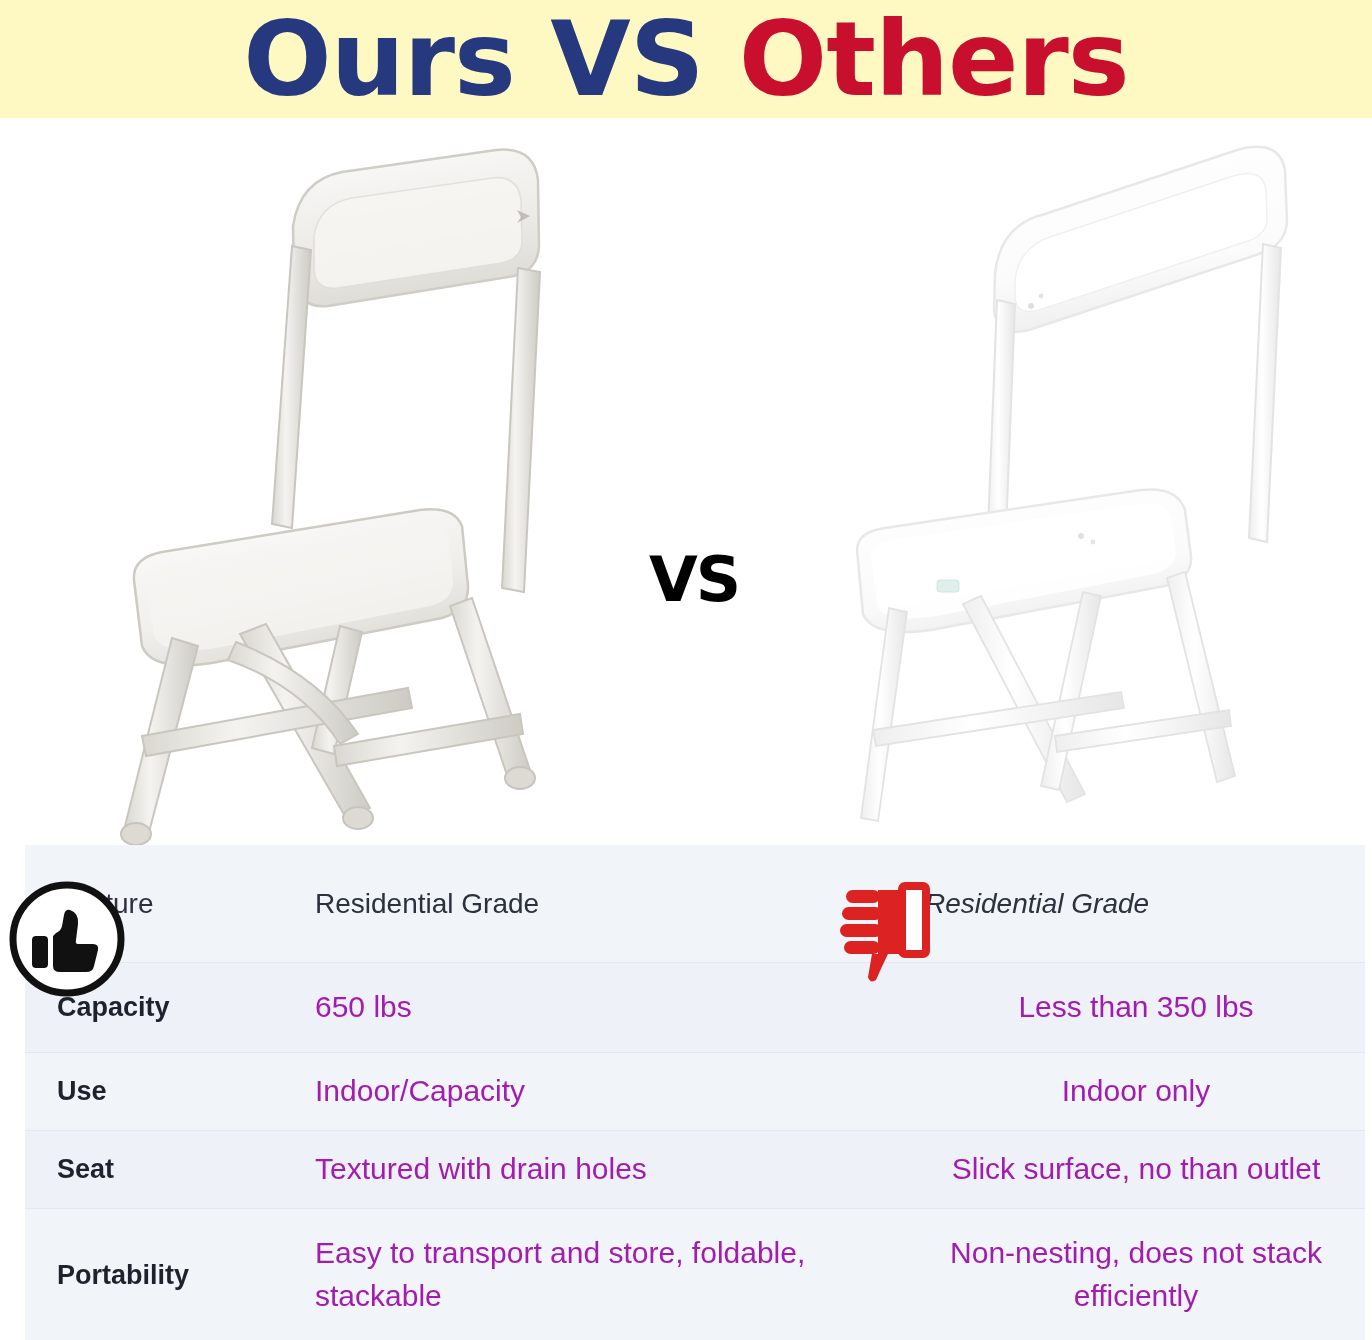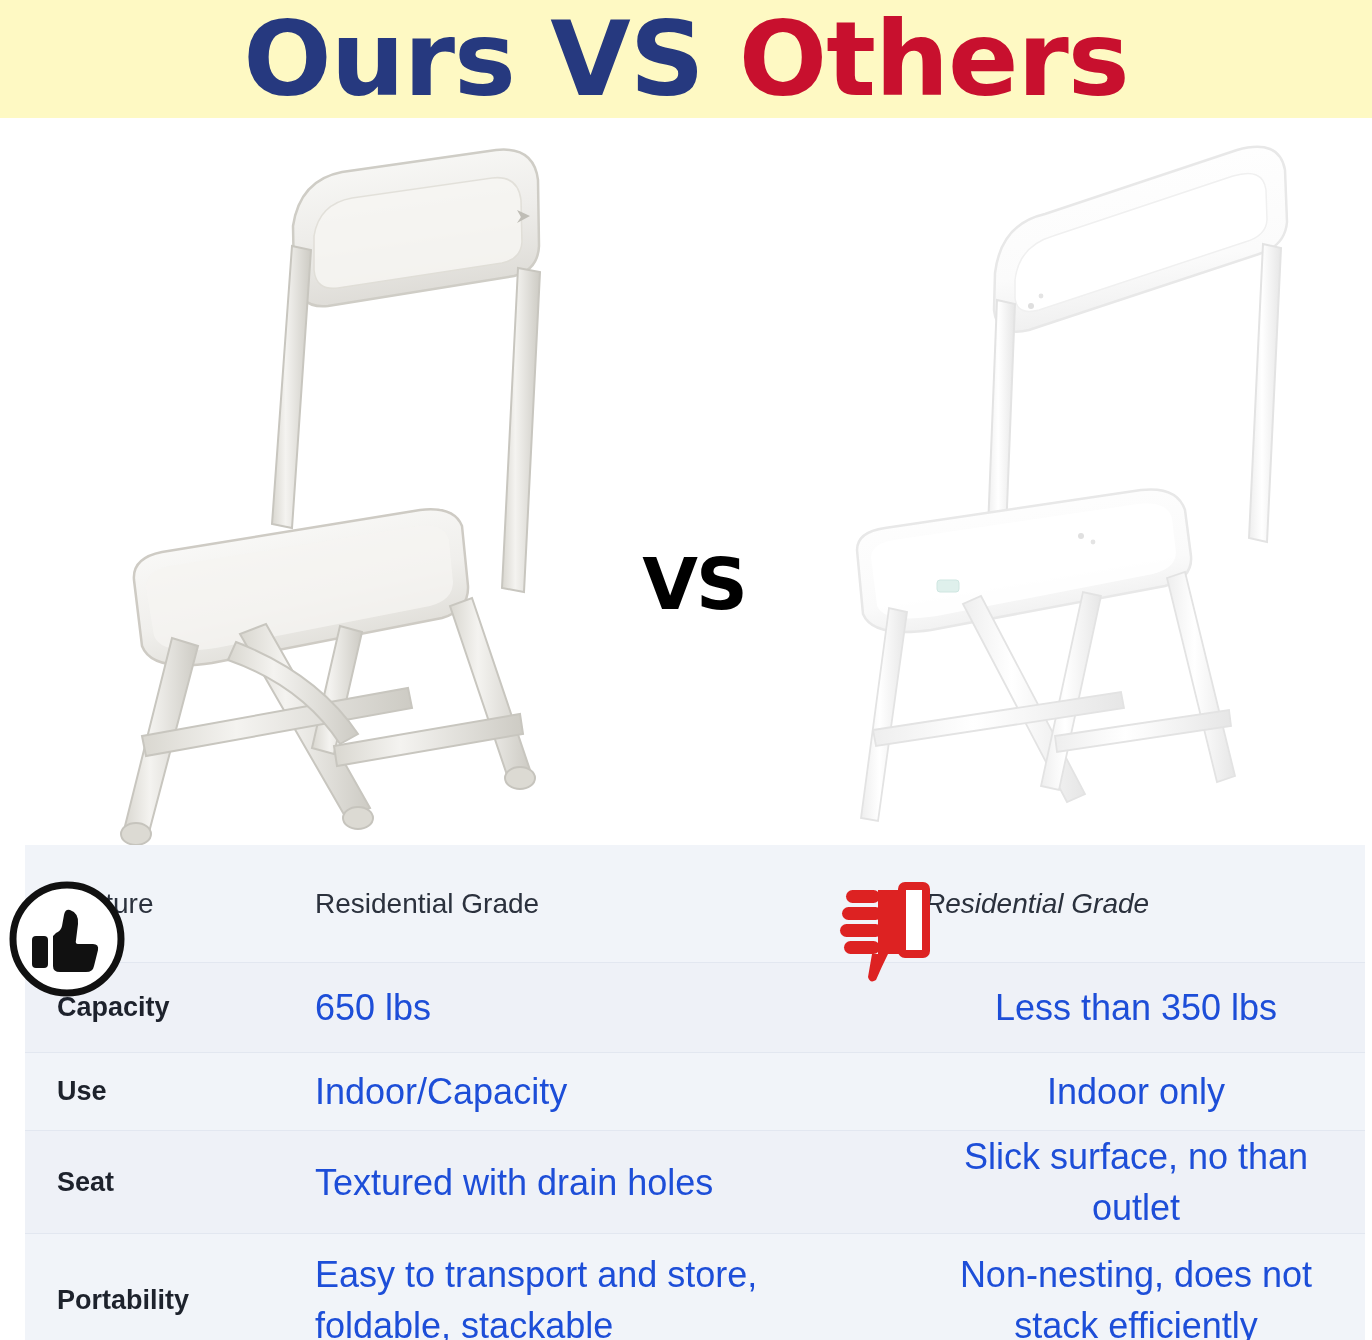--- a/index.html
+++ b/index.html
@@ -50,21 +50,21 @@
   }
   .chair-left  { left: 90px;  width: 480px; }
   .chair-right { left: 845px; width: 470px; }
 
   .vs-badge {
     position: absolute;
     left: 594px;
     top: 430px;
     width: 200px;
     text-align: center;
-    font-size: 72px;
+    font-size: 63px;
     font-weight: 800;
     color: #000000;
     font-family: "DejaVu Sans", sans-serif;
     line-height: 1;
     letter-spacing: -2px;
   }
 
   
   .verdict {
     position: absolute;
@@ -89,22 +89,22 @@
     table-layout: fixed;
   }
   .ctable col.c-feature { width: 260px; }
   .ctable col.c-ours    { width: 612px; }
   .ctable col.c-theirs  { width: 468px; }
 
   .ctable th, .ctable td {
     text-align: left;
     vertical-align: middle;
     padding: 0 18px;
-    color: #1d4ed8;
-    font-size: 36px;
+    color: #a21caf;
+    font-size: 30px;
     font-weight: 400;
     line-height: 1.42;
   }
   .ctable thead th {
     height: 117px;
     background: #f1f4f9;
     font-weight: 400;
     font-size: 28px;
     color: #2b313d;
   }

